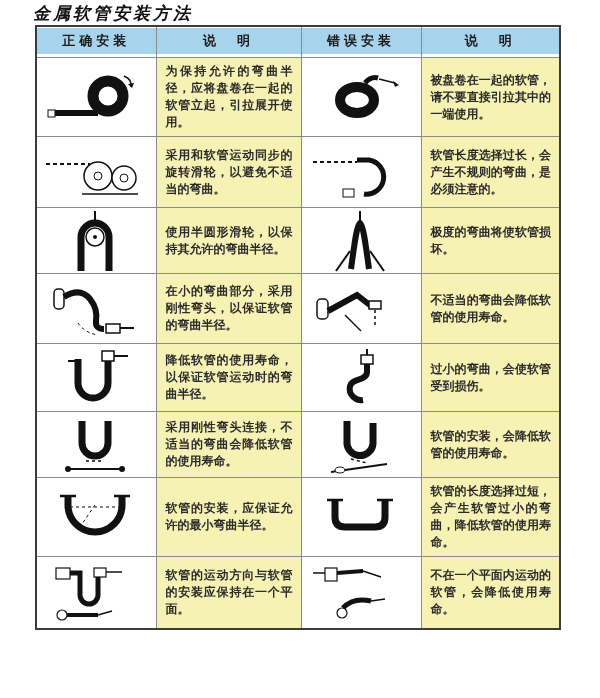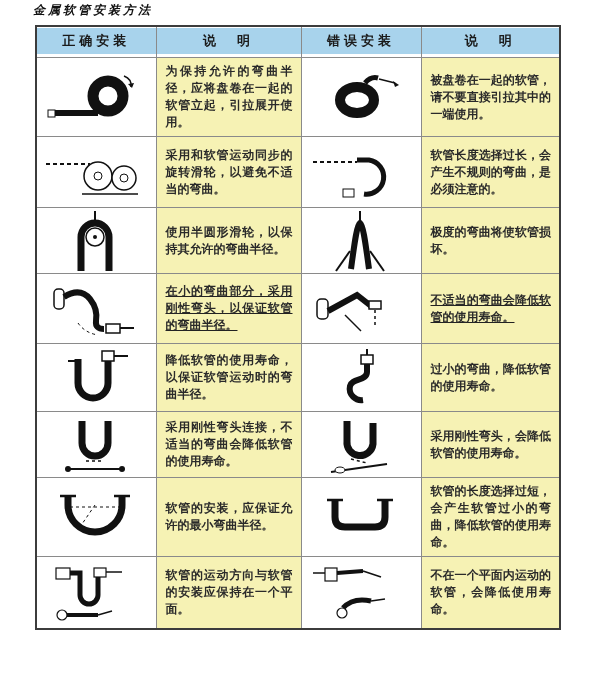--- a/index.html
+++ b/index.html
@@ -8,41 +8,41 @@
   }
   html,body{margin:0;padding:0;}
   body{
     width:600px;height:698px;background:var(--page-bg);
     font-family:"Liberation Sans",sans-serif;color:var(--text-color);
     position:relative;overflow:hidden;
   }
   .page-title{
     position:absolute;left:33px;top:2px;
     font-family:"Liberation Serif",serif;font-style:italic;font-weight:bold;
-    font-size:12px;letter-spacing:3px;color:#111;
+    font-size:17px;letter-spacing:3px;color:#111;
   }
   table.hose-table{
     position:absolute;left:35px;top:25px;width:524px;
     border-collapse:collapse;table-layout:fixed;
     border:2px solid var(--outer-border);
     background:#fff;
   }
   col.c-img1{width:120px;} col.c-txt1{width:145px;}
   col.c-img2{width:120px;} col.c-txt2{width:139px;}
   td,th{border:1px solid var(--grid-line);padding:0;vertical-align:middle;}
   th{background:#fff;font-weight:bold;font-size:13px;height:27px;padding-bottom:3px;}
   .hdr-fill{background:var(--header-bg);padding:4px 0;letter-spacing:4px;color:#1a1a1a;}
   td.img-cell{background:#fff;text-align:center;}
   td.txt-cell{
     background:var(--desc-bg);
     font-size:12px;font-weight:bold;line-height:1.42;
     padding:5px 8px 5px 9px;text-align:justify;color:#2a2a2a;
   }
   tbody tr:nth-child(1){height:67px;} tbody tr:nth-child(2){height:71px;}
-  tbody tr:nth-child(3){height:66px;} tbody tr:nth-child(4){height:70px;text-decoration:underline;}
+  tbody tr:nth-child(3){height:66px;} tbody tr:nth-child(4){height:70px;}
   tbody tr:nth-child(5){height:68px;} tbody tr:nth-child(6){height:66px;}
   tbody tr:nth-child(7){height:66px;} tbody tr:nth-child(8){height:72px;}
   tbody tr:nth-child(9){height:74px;}
   svg.sketch{display:block;margin:0 auto;}
 </style>
 </head>
 <body>
 
 <div class="page-title">金属软管安装方法</div>
 
@@ -169,21 +169,21 @@
         </svg>
       </td>
       <td class="txt-cell">降低软管的使用寿命，以保证软管运动时的弯曲半径。</td>
       <td class="img-cell">
         <svg class="sketch" width="112" height="62" viewBox="0 0 112 62">
           <line x1="62" y1="2" x2="62" y2="10" stroke="#111" stroke-width="2"></line>
           <rect x="56" y="8" width="12" height="9" fill="#fff" stroke="#111" stroke-width="1.5"></rect>
           <path d="M62 17 v 8 c 0 9 -15 6 -17 14 c -2 9 6 15 13 14" fill="none" stroke="#111" stroke-width="6"></path>
         </svg>
       </td>
-      <td class="txt-cell">过小的弯曲，降低软管的使用寿命。</td>
+      <td class="txt-cell">过小的弯曲，会使软管受到损伤。</td>
     </tr>
 
     <tr>
       <td class="img-cell">
         <svg class="sketch" width="112" height="60" viewBox="0 0 112 60">
           <path d="M42 6 V 28 a 13 13 0 0 0 26 0 V 6" fill="none" stroke="#111" stroke-width="7"></path>
           <line x1="46" y1="46" x2="64" y2="46" stroke="#111" stroke-width="1.5" stroke-dasharray="3 3"></line>
           <line x1="28" y1="54" x2="82" y2="54" stroke="#111" stroke-width="2"></line>
           <circle cx="28" cy="54" r="3" fill="#111"></circle>
           <circle cx="82" cy="54" r="3" fill="#111"></circle>
@@ -191,21 +191,21 @@
       </td>
       <td class="txt-cell">采用刚性弯头连接，不适当的弯曲会降低软管的使用寿命。</td>
       <td class="img-cell">
         <svg class="sketch" width="112" height="60" viewBox="0 0 112 60">
           <path d="M42 6 V 26 a 13 13 0 0 0 26 3 V 8" fill="none" stroke="#111" stroke-width="7"></path>
           <line x1="46" y1="44" x2="62" y2="48" stroke="#111" stroke-width="1.5" stroke-dasharray="3 3"></line>
           <line x1="26" y1="57" x2="82" y2="49" stroke="#111" stroke-width="2"></line>
           <ellipse cx="35" cy="55" rx="5" ry="3" fill="#fff" stroke="#111"></ellipse>
         </svg>
       </td>
-      <td class="txt-cell">采用刚性弯头，会降低软管的使用寿命。</td>
+      <td class="txt-cell">软管的安装，会降低软管的使用寿命。</td>
     </tr>
 
 
     <tr>
       <td class="img-cell">
         <svg class="sketch" width="112" height="64" viewBox="0 0 112 64">
           <path d="M28 12 v 8 a 27 27 0 0 0 54 0 v -8" fill="none" stroke="#111" stroke-width="7"></path>
           <line x1="20" y1="11" x2="36" y2="11" stroke="#111" stroke-width="2.5"></line>
           <line x1="74" y1="11" x2="90" y2="11" stroke="#111" stroke-width="2.5"></line>
           <line x1="55" y1="20" x2="40" y2="42" stroke="#111" stroke-width="1" stroke-dasharray="3 3"></line>

